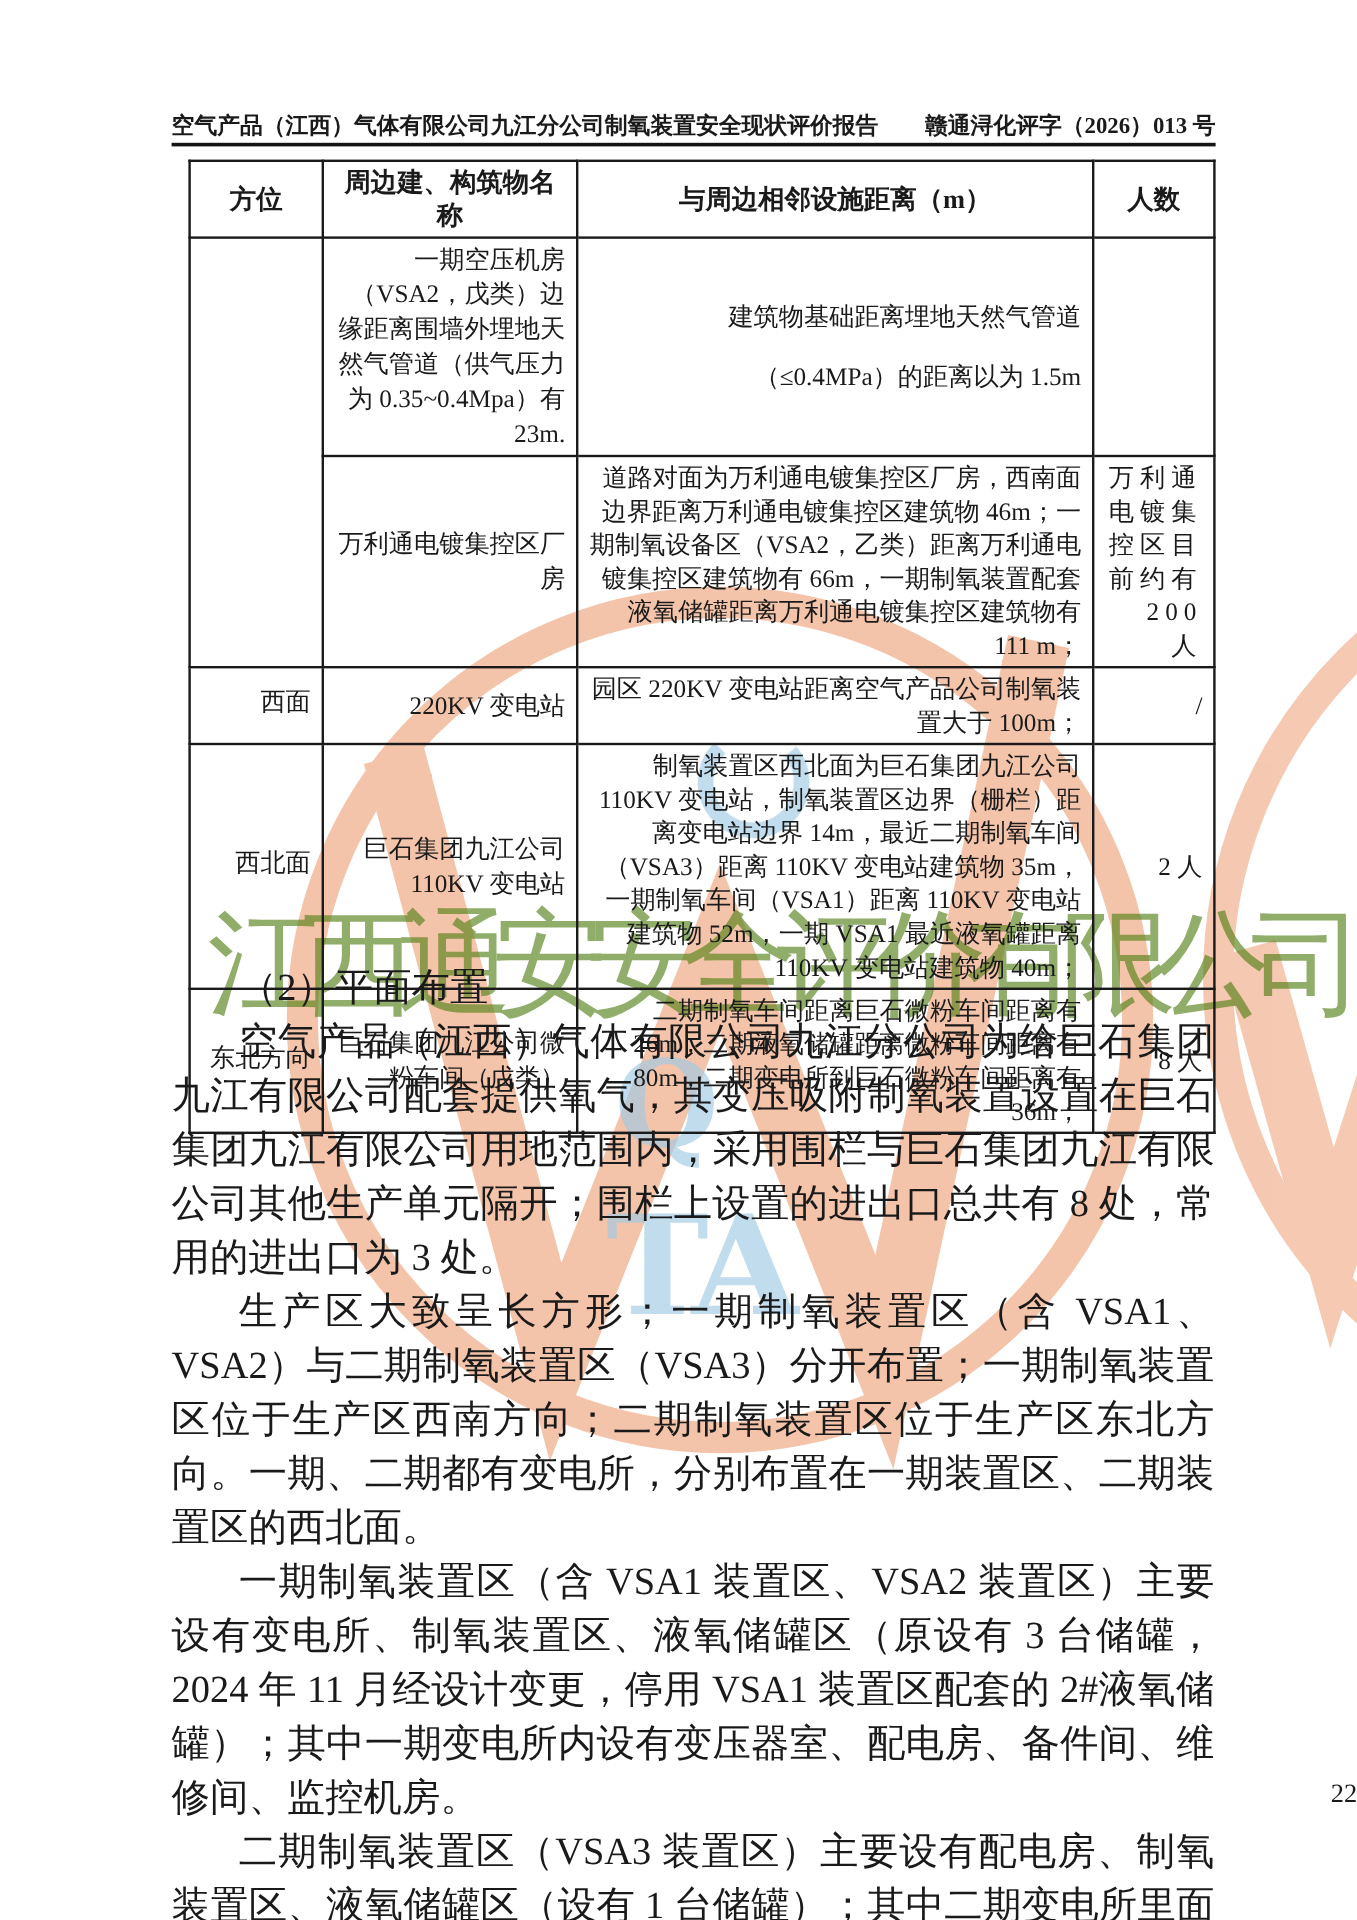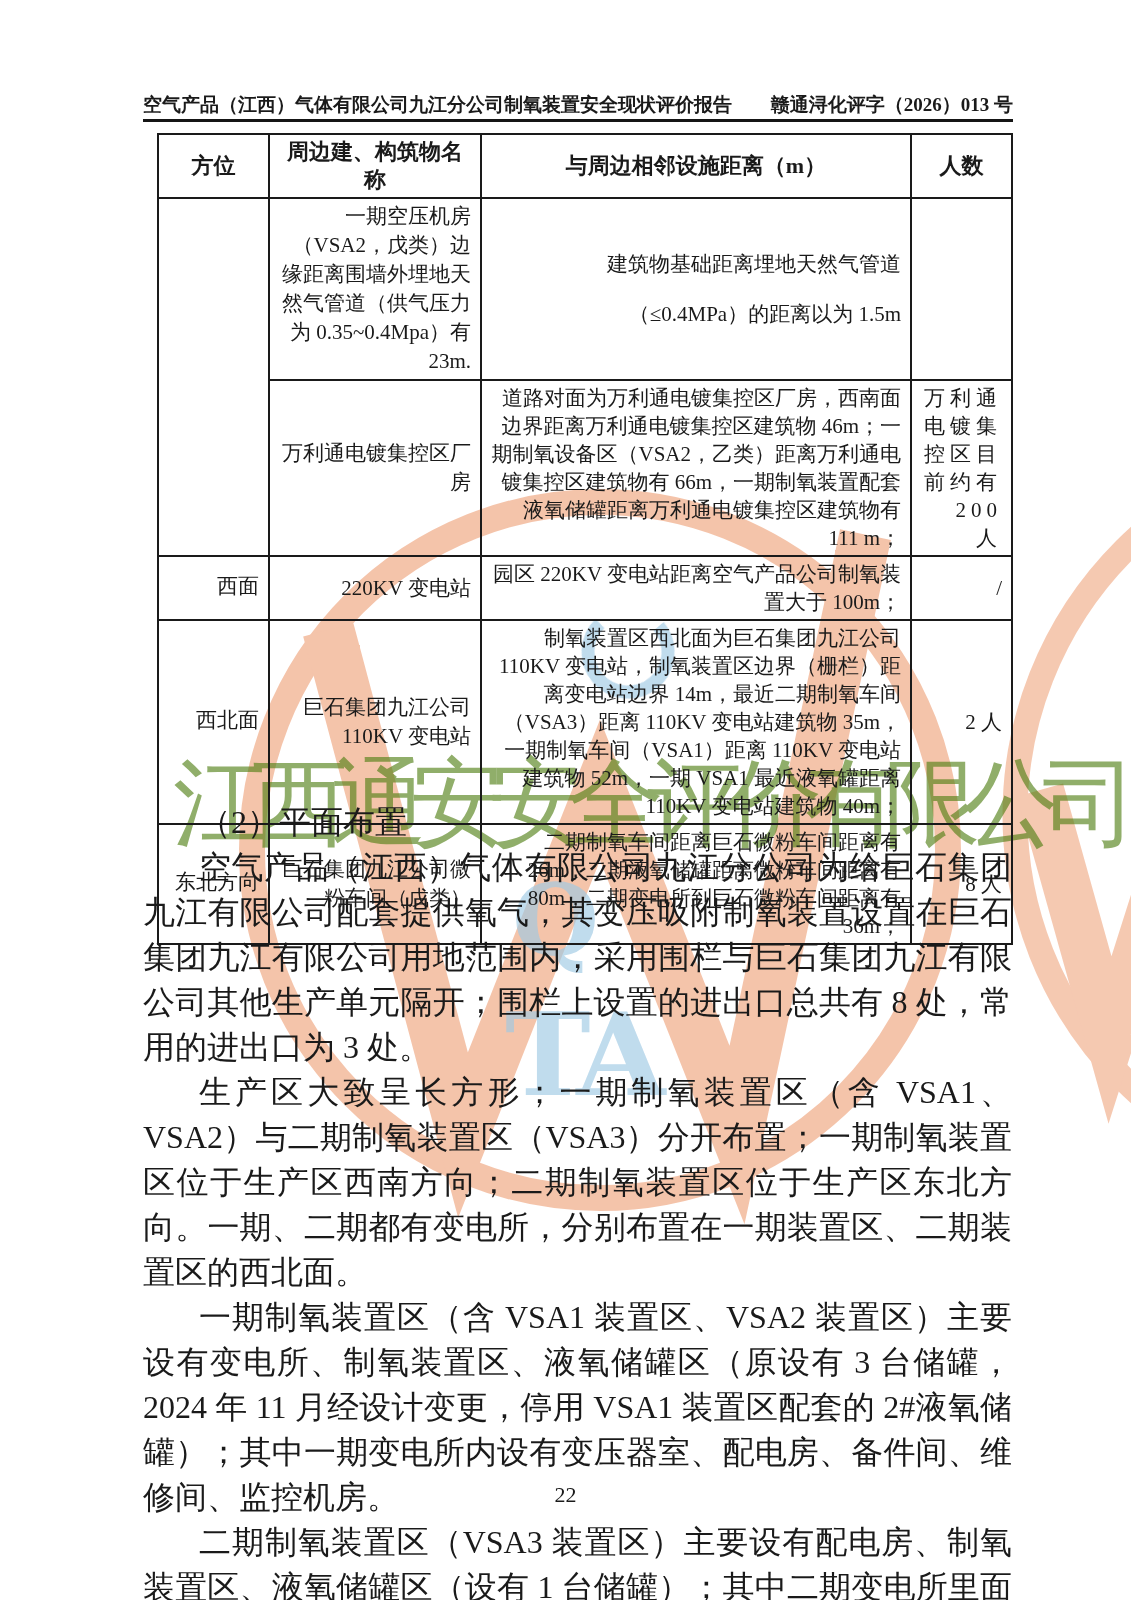--- a/index.html
+++ b/index.html
@@ -38,21 +38,21 @@
   td.dist-tall{line-height:50px;text-align:justify;}
   td.ppl-spread{letter-spacing:5px;line-height:28px;text-align:justify;padding:4px 8px;}
   
   .body-text{
     position:absolute;left:143px;top:800px;width:869px;
     font-size:32px;line-height:45px;text-align:justify;
   }
   .body-text .heading{margin:0;text-indent:56px;}
   .body-text p{margin:0;text-indent:56px;}
   .page-num{
-    position:absolute;left:0;top:1482px;width:1131px;text-align:center;
+    position:absolute;left:0;top:1482px;width:1131px;text-align:right;
     font-size:22px;font-family:"Liberation Serif","DejaVu Serif",serif;
   }
   .content-layer{position:absolute;left:0;top:0;width:1131px;height:1600px;}
 </style>
 </head>
 <body>
 
 <div class="page">
 
   <svg class="wm-svg" viewBox="0 0 1131 1600" xmlns="http://www.w3.org/2000/svg">

